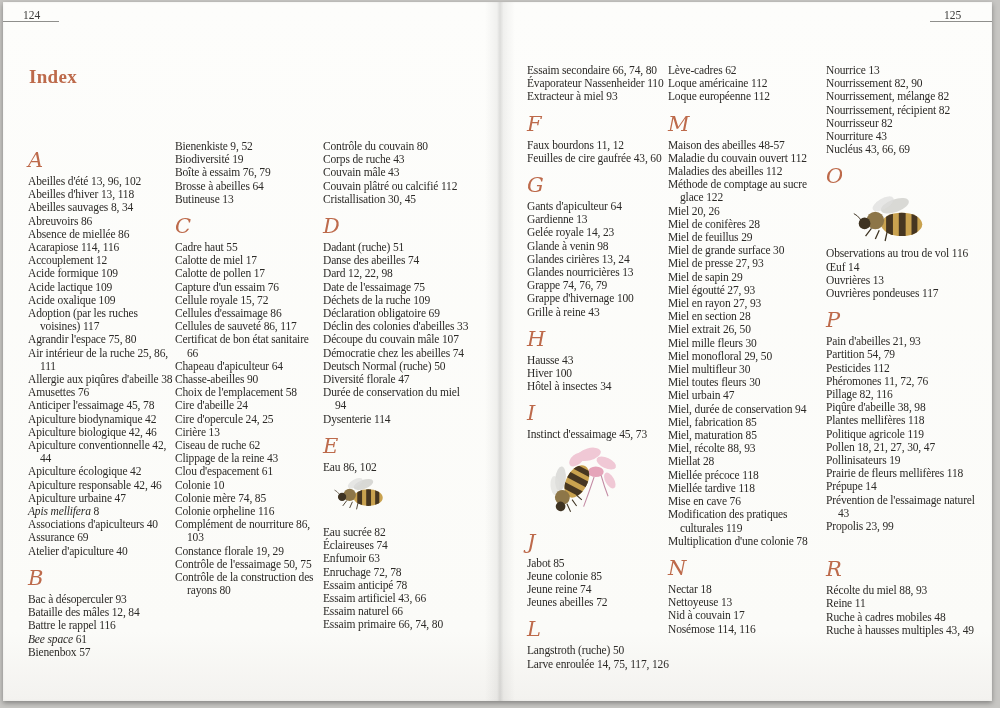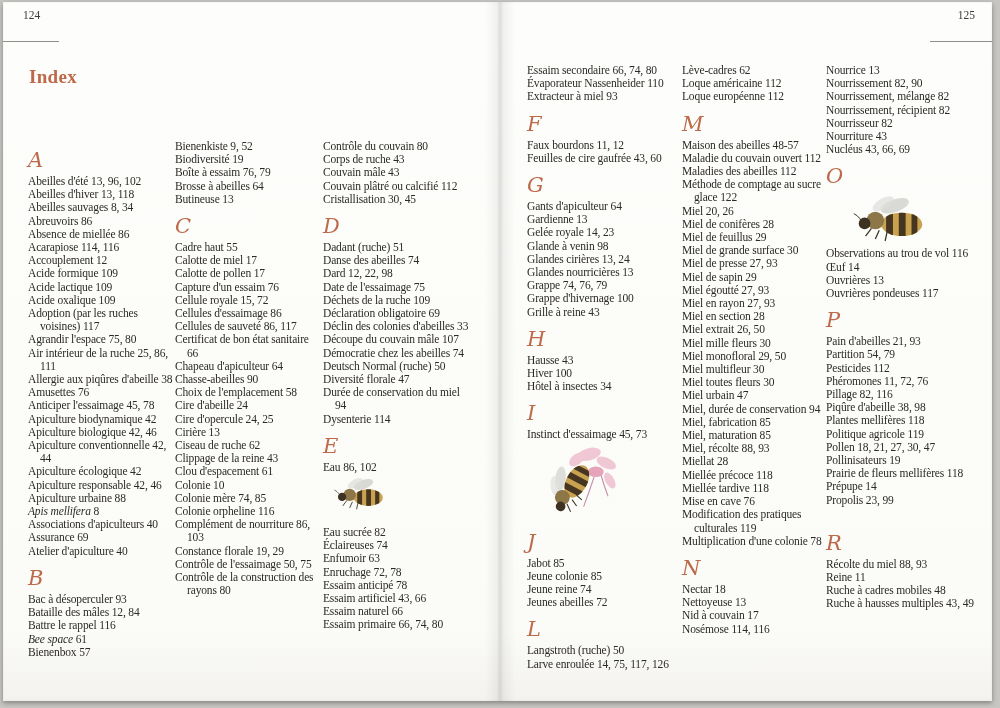--- a/index.html
+++ b/index.html
@@ -14,24 +14,24 @@
     background:linear-gradient(180deg,#fdfdfb 0%,#fbfbf8 90%,#f3f2ef 100%);
     box-shadow:0 2px 5px rgba(0,0,0,.35), inset 0 0 2px rgba(0,0,0,.08);
   }
   .spine{
     position:absolute;left:482px;top:0;width:30px;height:699px;
     background:linear-gradient(90deg,rgba(0,0,0,0) 0%,rgba(0,0,0,.05) 40%,rgba(0,0,0,.13) 50%,rgba(0,0,0,.05) 62%,rgba(0,0,0,0) 100%);
     pointer-events:none;
   }
   .folio{
     position:absolute;top:7px;font-size:11.5px;color:#3a3a38;
-    border-bottom:1px solid #8f8f8c;padding-bottom:20px;
+    border-bottom:1px solid #8f8f8c;padding-bottom:0;
   }
   .folio.left{left:0;width:56px;padding-left:20px;box-sizing:border-box;}
-  .folio.right{right:0;width:62px;text-align:right;padding-right:17px;box-sizing:border-box;}
+  .folio.right{right:0;width:62px;text-align:center;padding-right:17px;box-sizing:border-box;}
   .index-title{
     position:absolute;left:26px;top:64px;
     font-size:19px;font-weight:bold;color:var(--accent,#bd6a4b);
     letter-spacing:.3px;
   }
   .col{
     position:absolute;
     font-size:11.5px;line-height:13.2px;letter-spacing:-.15px;
     color:#2c2a27;
   }
@@ -72,21 +72,21 @@
       <div class="entry">Agrandir l'espace 75, 80</div>
       <div class="entry">Air intérieur de la ruche 25, 86, 111</div>
       <div class="entry">Allergie aux piqûres d'abeille 38</div>
       <div class="entry">Amusettes 76</div>
       <div class="entry">Anticiper l'essaimage 45, 78</div>
       <div class="entry">Apiculture biodynamique 42</div>
       <div class="entry">Apiculture biologique 42, 46</div>
       <div class="entry">Apiculture conventionnelle 42, 44</div>
       <div class="entry">Apiculture écologique 42</div>
       <div class="entry">Apiculture responsable 42, 46</div>
-      <div class="entry">Apiculture urbaine 88</div>
+      <div class="entry">Apiculture urbaine 47</div>
       <div class="entry"><i>Apis mellifera</i> 8</div>
       <div class="entry">Associations d'apiculteurs 40</div>
       <div class="entry">Assurance 69</div>
       <div class="entry">Atelier d'apiculture 40</div>
       <div class="letter">B</div>
       <div class="entry">Bac à désoperculer 93</div>
       <div class="entry">Bataille des mâles 12, 84</div>
       <div class="entry">Battre le rappel 116</div>
       <div class="entry"><i>Bee space</i> 61</div>
       <div class="entry">Bienenbox 57</div>
@@ -235,21 +235,21 @@
       </div>
       <div class="letter">J</div>
       <div class="entry">Jabot 85</div>
       <div class="entry">Jeune colonie 85</div>
       <div class="entry">Jeune reine 74</div>
       <div class="entry">Jeunes abeilles 72</div>
       <div class="letter">L</div>
       <div class="entry">Langstroth (ruche) 50</div>
       <div class="entry">Larve enroulée 14, 75, 117, 126</div>
     </div>
-  <div class="col" style="left:679px;top:62px;width:146px">
+  <div class="col" style="left:665px;top:62px;width:146px">
       <div class="entry">Lève-cadres 62</div>
       <div class="entry">Loque américaine 112</div>
       <div class="entry">Loque européenne 112</div>
       <div class="letter">M</div>
       <div class="entry">Maison des abeilles 48-57</div>
       <div class="entry">Maladie du couvain ouvert 112</div>
       <div class="entry">Maladies des abeilles 112</div>
       <div class="entry">Méthode de comptage au sucre glace 122</div>
       <div class="entry">Miel 20, 26</div>
       <div class="entry">Miel de conifères 28</div>
@@ -324,20 +324,21 @@
       <div class="entry">Pesticides 112</div>
       <div class="entry">Phéromones 11, 72, 76</div>
       <div class="entry">Pillage 82, 116</div>
       <div class="entry">Piqûre d'abeille 38, 98</div>
       <div class="entry">Plantes mellifères 118</div>
       <div class="entry">Politique agricole 119</div>
       <div class="entry">Pollen 18, 21, 27, 30, 47</div>
       <div class="entry">Pollinisateurs 19</div>
       <div class="entry">Prairie de fleurs mellifères 118</div>
       <div class="entry">Prépupe 14</div>
+      <div class="entry">Prévention de l'essaimage naturel 43</div>
       <div class="entry">Propolis 23, 99</div>
       <div style="height: 16px;"></div>
       <div class="letter">R</div>
       <div class="entry">Récolte du miel 88, 93</div>
       <div class="entry">Reine 11</div>
       <div class="entry">Ruche à cadres mobiles 48</div>
       <div class="entry">Ruche à hausses multiples 43, 49</div>
     </div>
 
   <div class="spine"></div>

